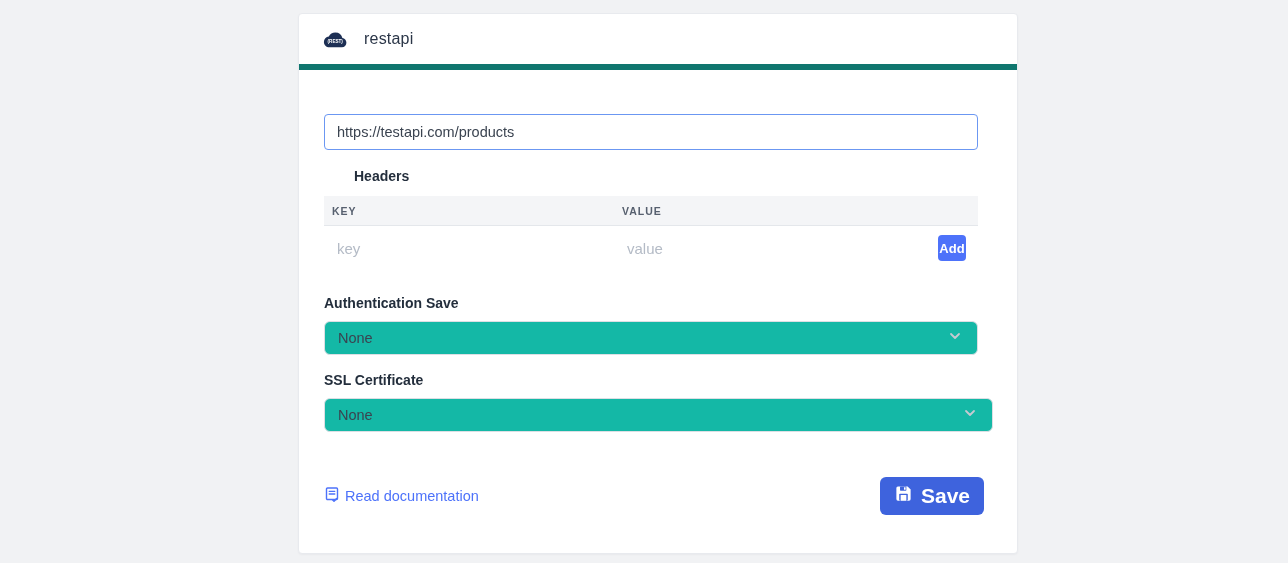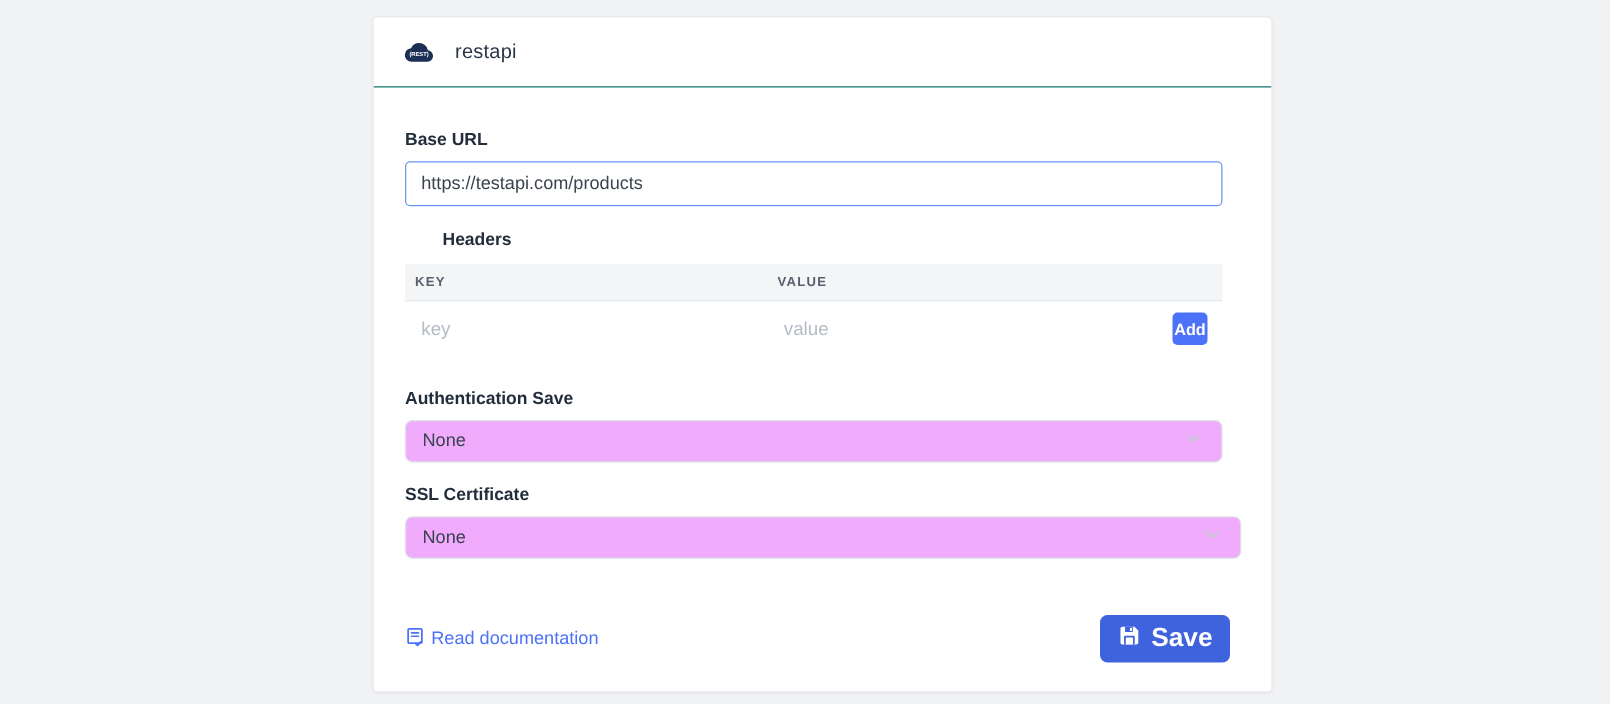--- a/index.html
+++ b/index.html
@@ -17,21 +17,21 @@
     background: #ffffff;
     border: 1px solid #e8eaee;
     border-radius: 4px;
     box-shadow: 0 1px 2px rgba(20,30,60,.04);
   }
   .card-header {
     height: 56px;
     display: flex;
     align-items: center;
     padding: 0 24px;
-    border-bottom: 1px solid #0f766e;
+    border-bottom: 6px solid #0f766e;
   }
   .app-icon { width: 24px; height: 17px; display: flex; align-items: center; }
   .card-title {
     margin-left: 17px;
     font-size: 16px;
     color: #2b3648;
     letter-spacing: .2px;
   }
   .card-body { padding: 34px 26px 0 25px; }
   .field-label {
@@ -102,21 +102,21 @@
   .select {
     margin-top: 10px;
     width: 654px; height: 34px;
     border: 1px solid #dcdfe4;
     border-radius: 6px;
     display: flex;
     align-items: center;
     justify-content: space-between;
     padding: 0 14px 0 13px;
     cursor: pointer;
-    background: #f0abfc;
+    background: #14b8a6;
   }
   .select.full { width: 669px; }
   .select .sel-value { font-size: 14.5px; color: #3a4350; }
   .card-footer {
     margin-top: 45px;
     display: flex;
     align-items: center;
     justify-content: space-between;
     padding-right: 7px;
     gap: 40px;
@@ -156,21 +156,20 @@
       <svg width="24" height="17" viewBox="0 0 24 17">
         <path d="M19.4 7.1A7.3 7.3 0 0 0 12.3 1.4 7.2 7.2 0 0 0 5.8 5.5 5.4 5.4 0 0 0 .9 10.9c0 3 2.4 5.4 5.4 5.4h12.6c2.5 0 4.5-2 4.5-4.5 0-2.4-1.8-4.3-4-4.7z" fill="#1d2f54"></path>
         <text x="12.2" y="11.6" font-size="4.6" font-weight="bold" fill="#ffffff" text-anchor="middle" font-family="Liberation Sans, sans-serif">(REST)</text>
       </svg>
     </span>
     <span class="card-title">restapi</span>
   </div>
 
   <div class="card-body">
 
-    <div class="field-label">Base URL</div>
     <input class="text-input" type="text" value="https://testapi.com/products" style="">
 
     <div class="field-label section-label">Headers</div>
 
     <div class="headers-table">
       <div class="ht-head">
         <div class="col">KEY</div>
         <div class="col">VALUE</div>
       </div>
       <div class="ht-row">

